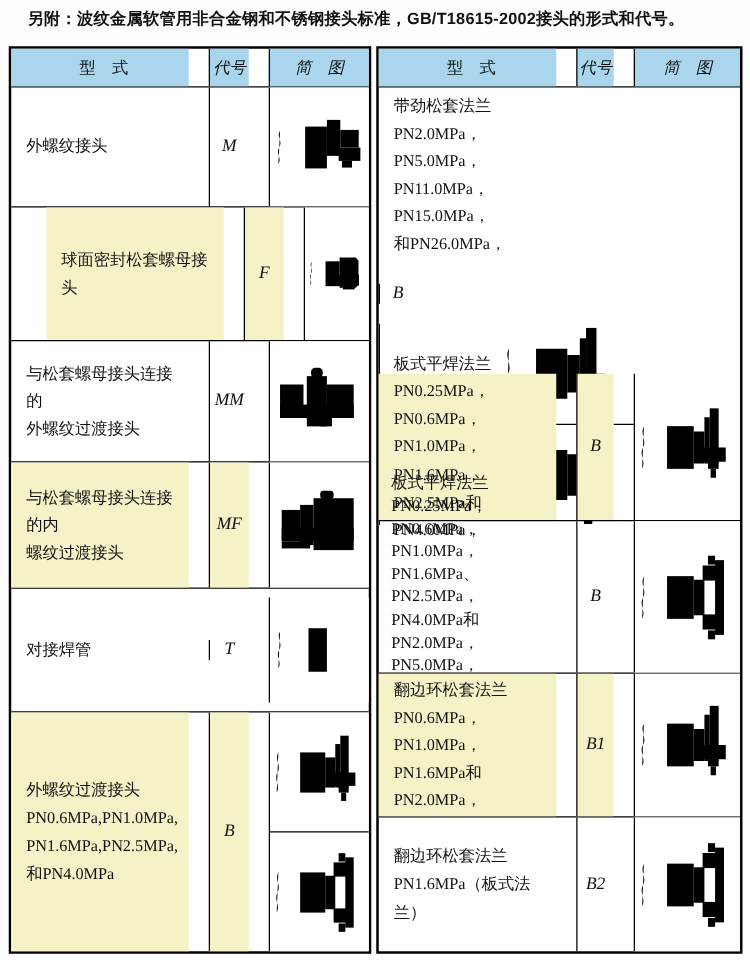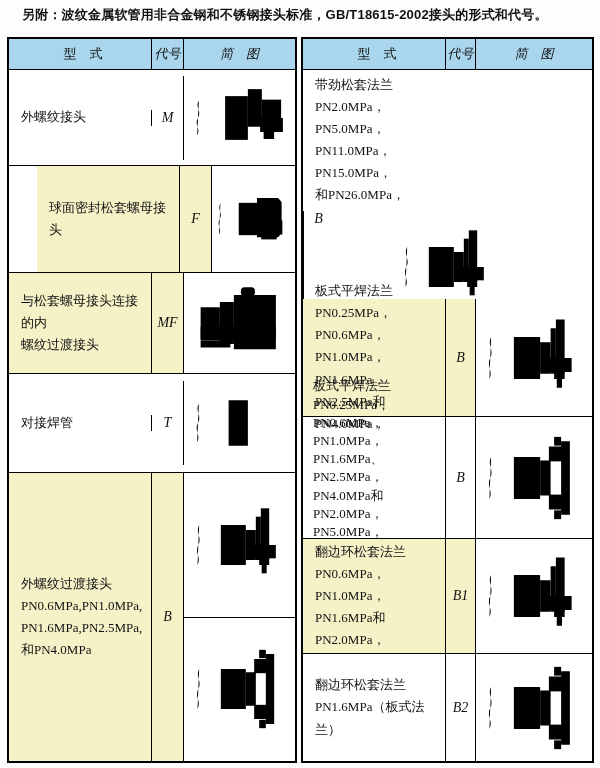--- a/index.html
+++ b/index.html
@@ -19,21 +19,21 @@
   }
   .tbl {
     position:absolute; top:37px; height:722px;
     border:2px solid #000;
     background:#fff;
     display:flex; flex-direction:column;
     box-sizing:content-box;
   }
   .tbl-left  { left:7px;  width:286px; }
   .tbl-right { left:301px; width:289px; }
-  .row { display:flex; flex:0 0 auto; border-bottom:1px solid #000; min-height:0; }
+  .row { display:flex; flex:0 0 auto; border-bottom:1px solid #000; min-height:0;gap:16px; }
   .row:last-child { border-bottom:none; flex:1 1 auto; }
   .c { box-sizing:border-box; min-width:0; }
   .c + .c { border-left:1px solid #000;font-style:italic; }
   .type { width:142px; display:flex; align-items:center; padding:4px 6px 4px 12px;
           font-size:13px; line-height:1.7; white-space:pre-line; }
   .type.tight { line-height:1.4; padding-left:10px; }
   .tbl-left .code { width:32px; }
   .tbl-right .code { width:30px; }
   .code { display:flex; align-items:center; justify-content:center; font-size:14px; }
   .diag { flex:1; display:flex; align-items:center; justify-content:center; background:#fff; }
@@ -41,21 +41,21 @@
   .diag .sub { flex:1; display:flex; align-items:center; justify-content:center; }
   .diag .sub + .sub { border-top:1px solid #000; }
   .hdr-row { height:30px; flex:0 0 30px; }
   .hdr { background:#a9d6ec; display:flex; align-items:center; justify-content:center;
          font-size:13px; }
   .hl .type, .hl .code { background:#f6f2c8; }
   .fit { width:104px; height:84px; }
   .sub .fit { height:80px; }
   .defs-holder { position:absolute; width:0; height:0; overflow:hidden; }
   
-  .lr1 { flex-basis:95px;align-items:center; }  .lr2 { flex-basis:106px;padding-left:28px; } .lr3 { flex-basis:96px; }
+  .lr1 { flex-basis:95px; }  .lr2 { flex-basis:106px;padding-left:28px; } .lr3 { flex-basis:96px; }
   .lr4 { flex-basis:100px; } .lr5 { flex-basis:98px;align-items:center; }
   
   .rr1 { flex-basis:228px;flex-direction:column; } .rr2 { flex-basis:117px; } .rr3 { flex-basis:121px; }
   .rr4 { flex-basis:114px; }
 </style>
 </head>
 <body>
 
 <svg class="defs-holder" aria-hidden="true">
   <defs>
@@ -178,20 +178,30 @@
     <div class="row lr2 hl">
       <div class="c type">球面密封松套螺母接头</div>
       <div class="c code">F</div>
       <div class="c diag">
         <svg class="fit" viewBox="0 0 118 96">
             <use href="#sym-f"></use>
           </svg>
       </div>
     </div>
 
+    <div class="row lr3">
+      <div class="c type">与松套螺母接头连接的
+外螺纹过渡接头</div>
+      <div class="c code">MM</div>
+      <div class="c diag">
+        <svg class="fit" viewBox="0 0 118 96">
+            <use href="#sym-mm"></use>
+          </svg>
+      </div>
+    </div>
 
     <div class="row lr4 hl">
       <div class="c type">与松套螺母接头连接的内
 螺纹过渡接头</div>
       <div class="c code">MF</div>
       <div class="c diag">
         <svg class="fit" viewBox="0 0 118 96">
             <use href="#sym-mf"></use>
           </svg>
       </div>

